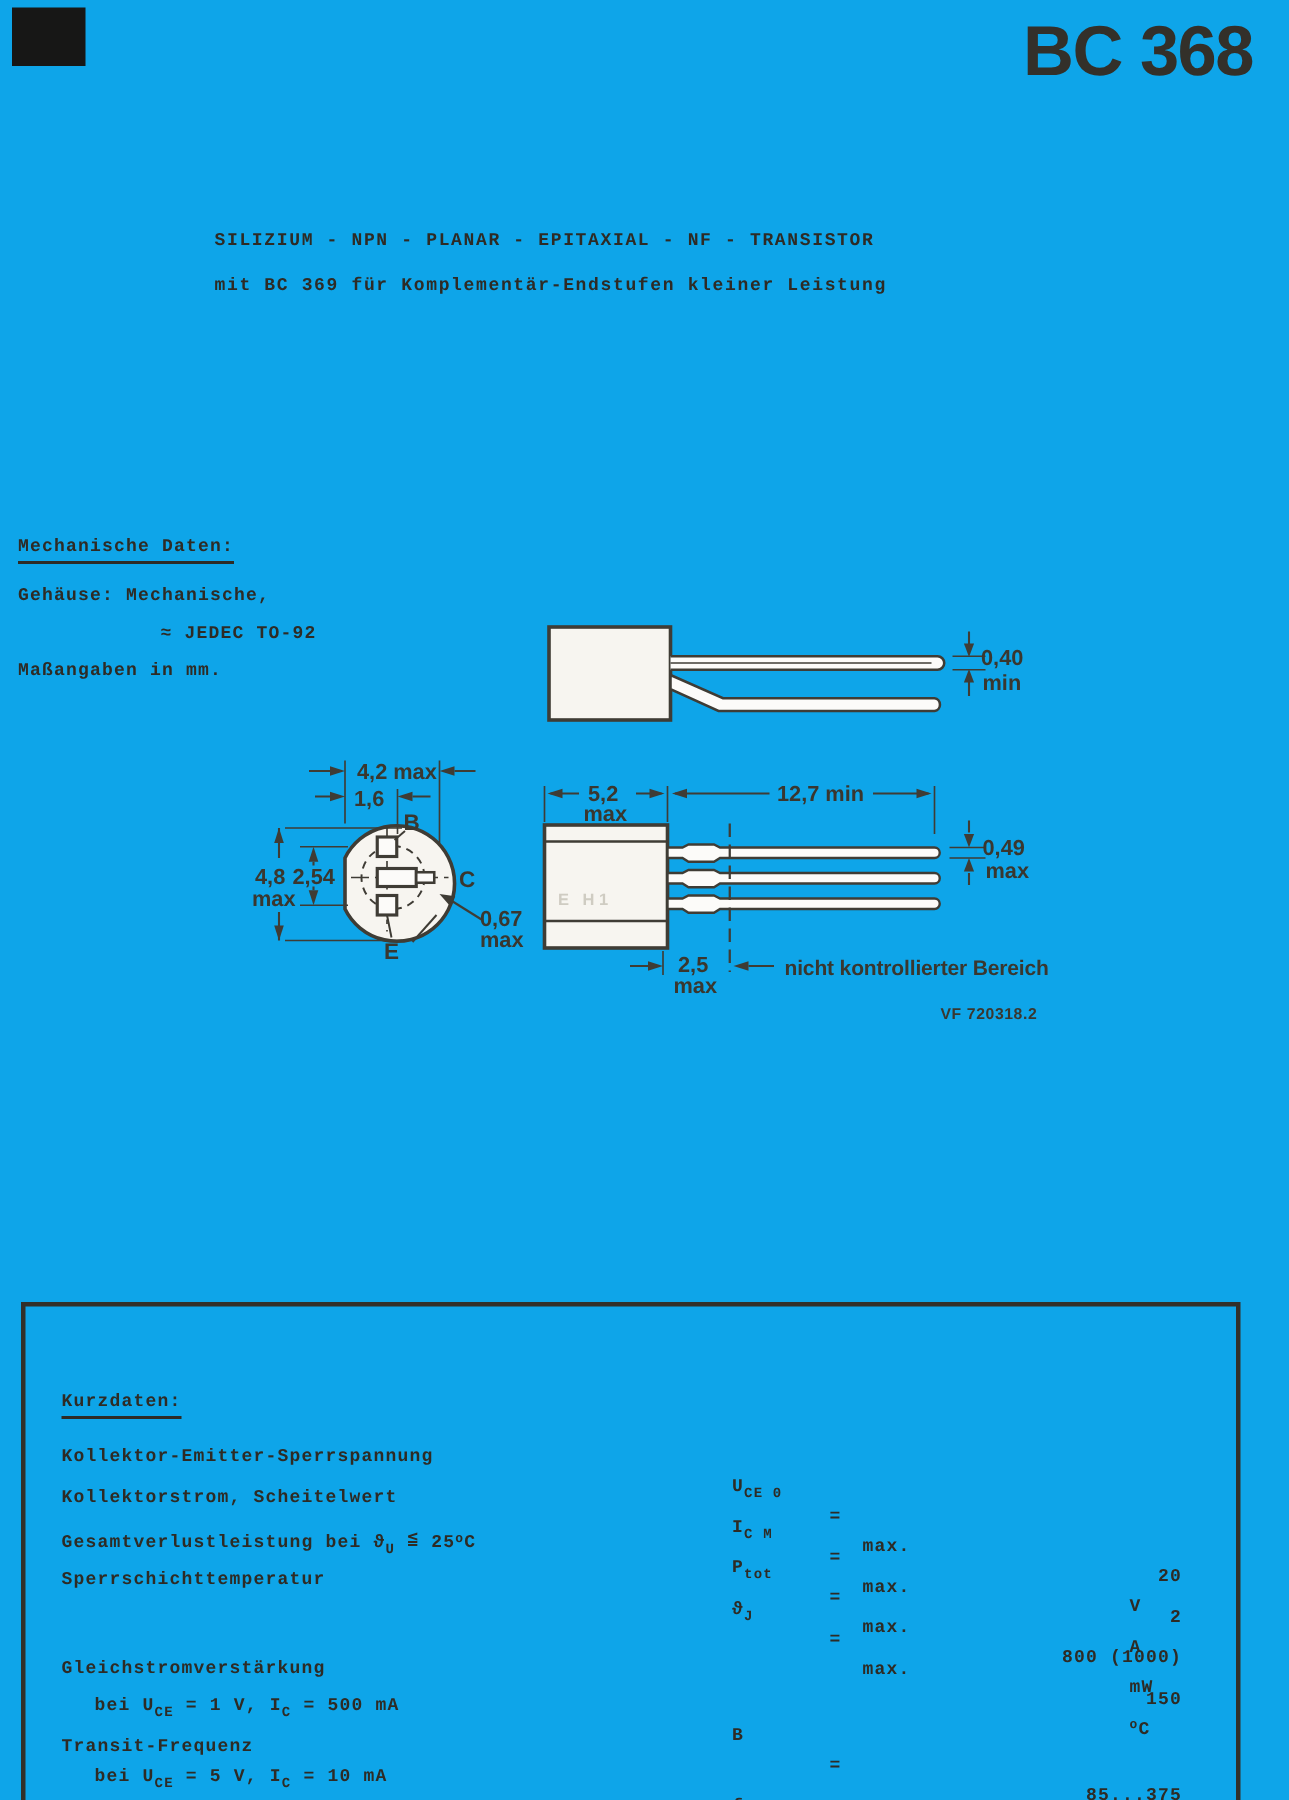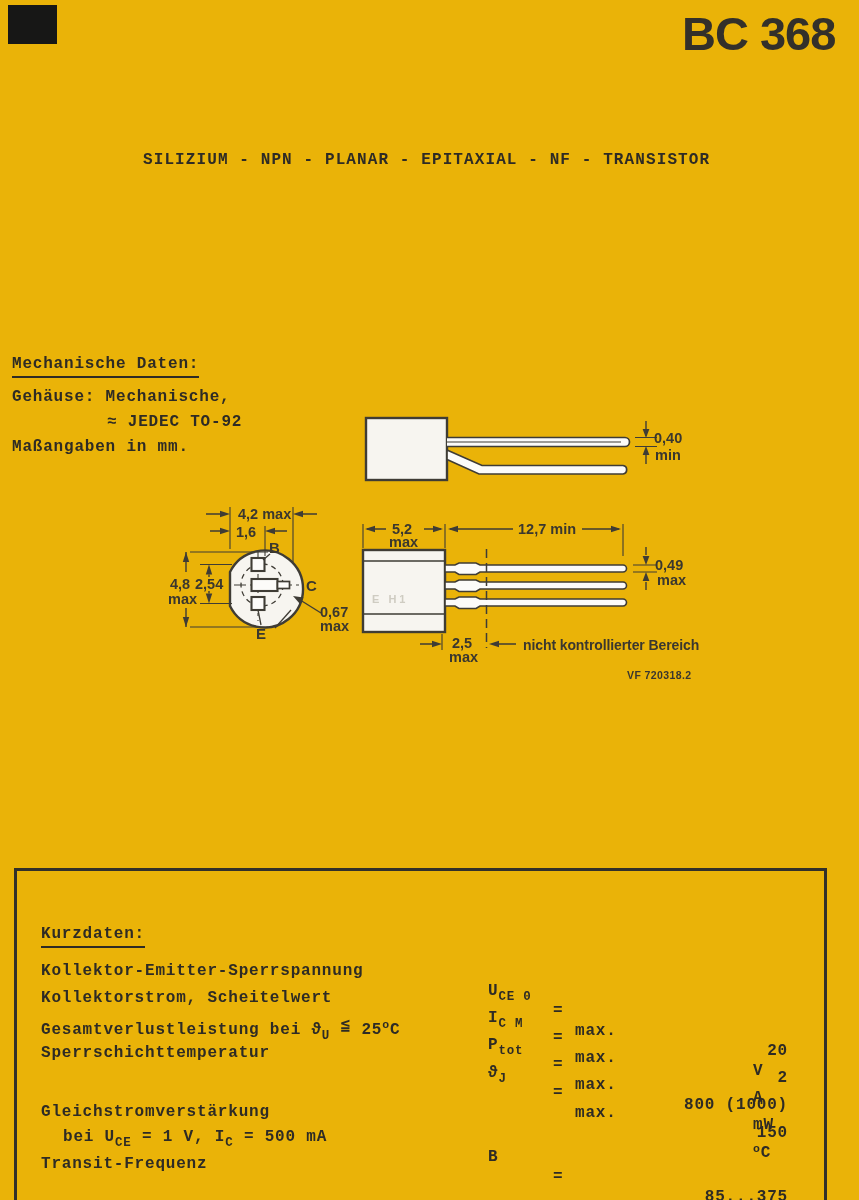--- a/index.html
+++ b/index.html
@@ -1,29 +1,29 @@
 <!DOCTYPE html>
 <html><head>
 <meta charset="utf-8">
 <style>
   html,body { margin:0; padding:0; background:#e8e8e8; }
   .page {
     position:relative; width:859px; height:1200px;
-    background:#eab308; overflow:hidden;
+    background:#0ea5e9; overflow:hidden;
     font-family:"Liberation Mono","DejaVu Sans Mono",monospace;
     color:#2e2b25;
   }
   .abs { position:absolute; }
   .corner-mark { position:absolute; left:8px; top:5px; width:49px; height:39px; background:#171716; }
   .doc-title {
     position:absolute; top:6px; left:682px;
     font-family:"Liberation Sans",sans-serif; font-weight:700;
     font-size:47px; letter-spacing:-1px; color:#33302a; white-space:pre;
   }
-  .tw { font-weight:700; font-size:16px; letter-spacing:0.8px; white-space:pre; line-height:20px; }
+  .tw { font-weight:700; font-size:12px; letter-spacing:0.8px; white-space:pre; line-height:20px; }
   .uline { border-bottom:2.5px solid #2e2b25; padding-bottom:3px; }
 
   
   .kbox {
     position:absolute; left:14px; top:868px; width:813px; height:357px;
     border:3px solid #32302a; box-sizing:border-box;
   }
   .krow { position:absolute; left:0; width:100%; height:22px; }
   .krow span, .krow sub, .krow sup { white-space:pre; }
   .kheading { position:absolute; left:24px; }
@@ -49,20 +49,21 @@
 </head>
 <body>
 
 <div class="page">
 
   <div class="corner-mark"></div>
 
   <div class="doc-title">BC 368</div>
 
   <div class="abs tw" style="left:143px; top:150px; letter-spacing:1.1px;">SILIZIUM - NPN - PLANAR - EPITAXIAL - NF - TRANSISTOR</div>
+  <div class="abs tw" style="left:143px; top:180px; letter-spacing:1.1px;">mit BC 369 für Komplementär-Endstufen kleiner Leistung</div>
 
   <div class="abs tw" style="left:12px; top:354px;"><span class="uline">Mechanische Daten:</span></div>
   <div class="abs tw" style="left:12px; top:387px;">Gehäuse: Mechanische,</div>
   <div class="abs tw" style="left:107px; top:412px;">≈ JEDEC TO-92</div>
   <div class="abs tw" style="left:12px; top:437px;">Maßangaben in mm.</div>
 
   <svg class="abs" style="left:150px; top:395px;" width="709" height="300" viewBox="150 395 709 300">
 
     <g stroke="#3f3c35" fill="none">
       <rect x="366" y="418" width="81" height="62" fill="#f7f5f0" stroke-width="2.4"></rect>
@@ -213,15 +214,22 @@
     <div class="krow" style="top:236px;">
       <span class="kcond"><span>bei U</span><sub>CE</sub><span> = 1 V, I</span><sub>C</sub><span> = 500 mA</span></span>
       <span class="ksym">B</span>
       <span class="keq">=</span>
       <span class="kval">85...375</span>
     </div>
 
     <div class="krow" style="top:263px;">
       <span class="kparam">Transit-Frequenz</span>
     </div>
+    <div class="krow" style="top:283px;">
+      <span class="kcond"><span>bei U</span><sub>CE</sub><span> = 5 V, I</span><sub>C</sub><span> = 10 mA</span></span>
+      <span class="ksym"><span>f</span></span>
+      
+      
+      
+    </div>
 
   </div>
 </div>
 
 </body></html>

